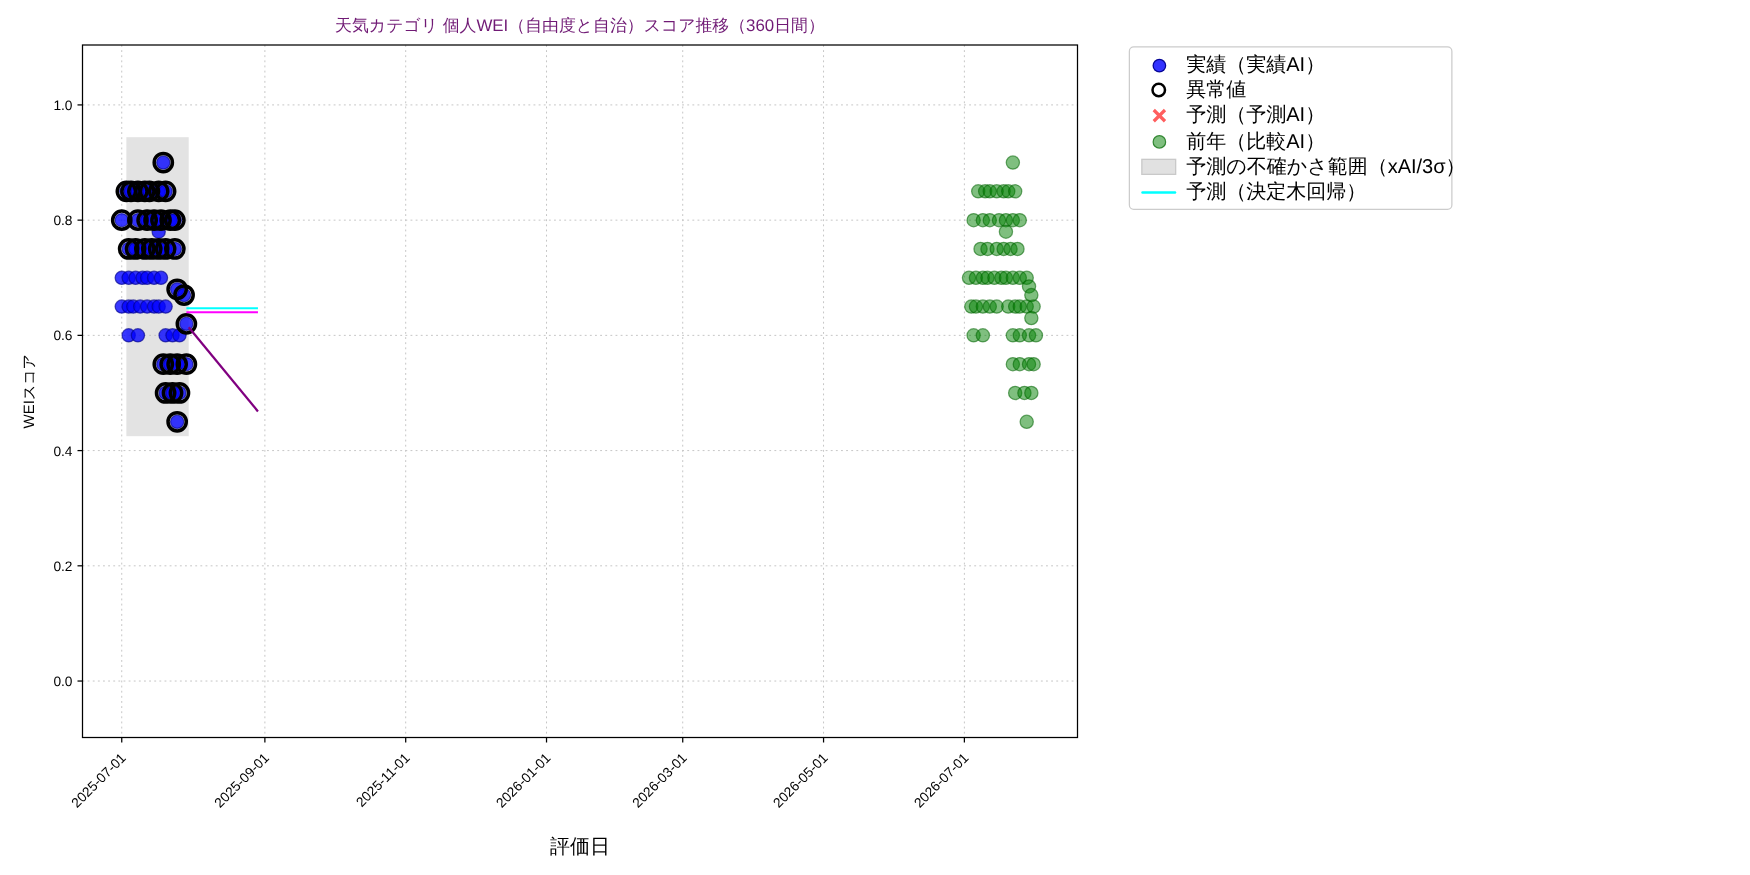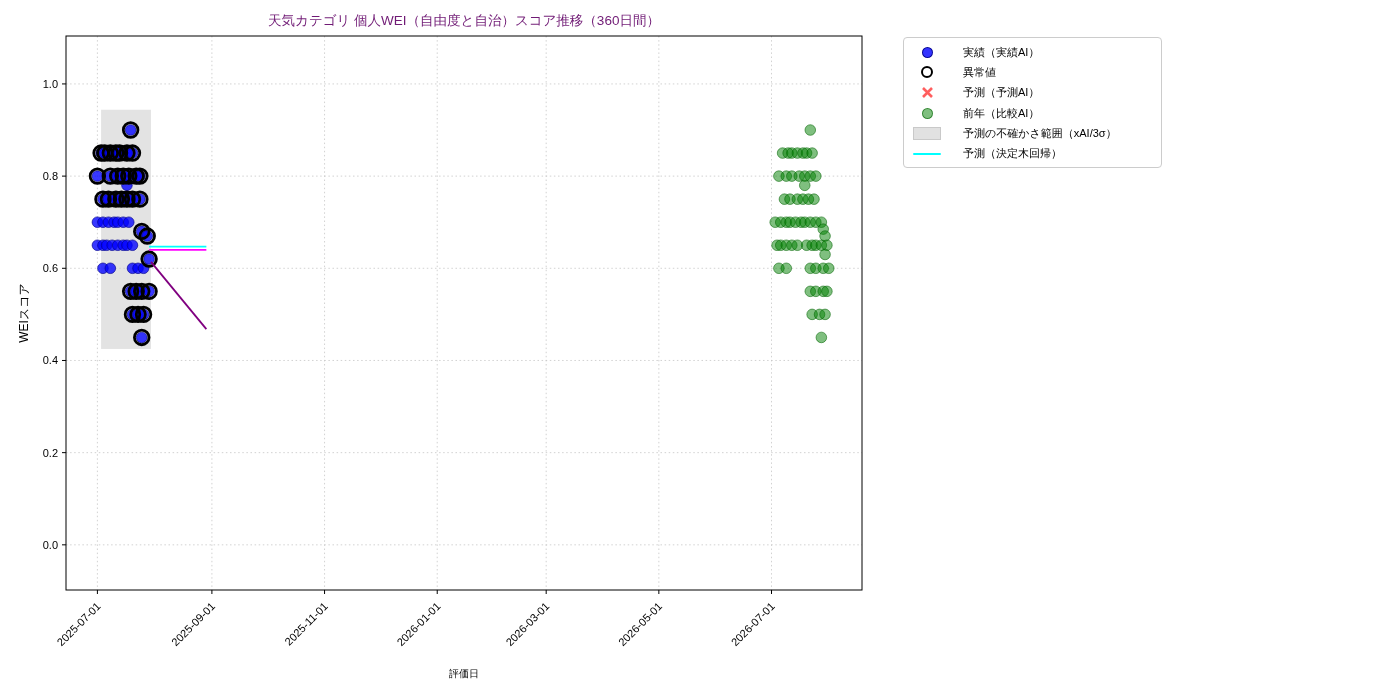--- a/index.html
+++ b/index.html
@@ -1,28 +1,28 @@
 <!DOCTYPE html>
 <html><head>
 <meta charset="utf-8">
 <style>
   html,body{margin:0;padding:0;background:#fff;}
   #stage{position:relative;width:1400px;height:700px;background:#fff;overflow:hidden;
          font-family:"Liberation Sans","DejaVu Sans",sans-serif;color:#000;}
   #plot-svg{position:absolute;left:0;top:0;}
   .chart-title{position:absolute;left:66px;top:12px;width:796px;text-align:center;
                font-size:13.5px;color:#701a75;white-space:nowrap;}
-  .x-label{position:absolute;left:66px;top:667px;width:796px;text-align:center;font-size:10px;}
+  .x-label{position:absolute;left:66px;top:667px;width:796px;text-align:center;font-size:16px;}
   .y-label{position:absolute;left:24px;top:313px;transform:translate(-50%,-50%) rotate(-90deg);
            font-size:12px;white-space:nowrap;}
   .legend{position:absolute;left:903px;top:37px;width:257px;background:rgba(255,255,255,0.9);
           border:1px solid #cccccc;border-radius:4px;padding:4px 0 3px 0;}
   .legend-row{display:flex;align-items:center;height:20.3px;}
   .legend-marker{width:30px;margin-left:8px;display:flex;justify-content:center;align-items:center;flex:0 0 30px;}
-  .legend-label{font-size:11px;margin-left:21px;white-space:nowrap;}
+  .legend-label{font-size:16px;margin-left:7px;white-space:nowrap;}
   .m-dot{width:9px;height:9px;border-radius:50%;}
   .m-dot.blue{background:rgba(0,0,255,0.8);border:1px solid rgba(0,0,140,0.9);}
   .m-dot.green{background:rgba(0,128,0,0.5);border:1px solid rgba(0,100,0,0.6);}
   .m-ring{width:8px;height:8px;border-radius:50%;border:2.6px solid #000;background:transparent;}
   .m-band{width:26px;height:11px;background:rgba(200,200,200,0.55);border:1px solid rgba(185,185,185,0.6);}
   .m-line{width:28px;border-radius:1px;}
 </style>
 </head>
 <body>
 

